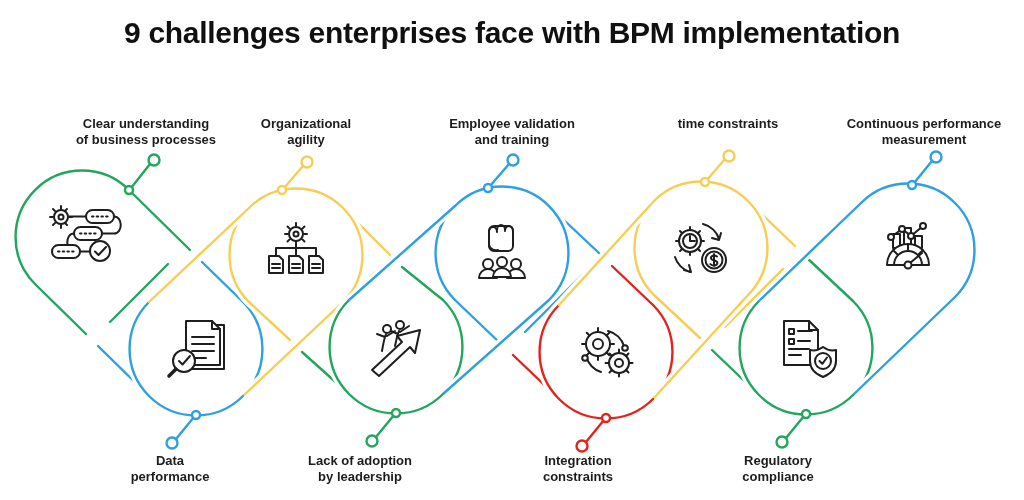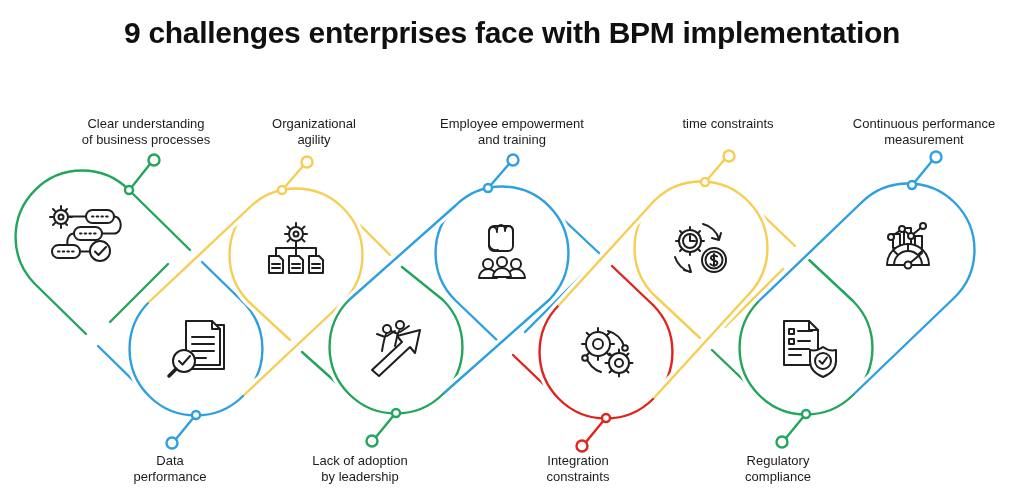--- a/index.html
+++ b/index.html
@@ -11,21 +11,21 @@
     position:relative;width:1024px;height:500px;overflow:hidden;
     background:var(--background);
     font-family:"Liberation Sans","DejaVu Sans",sans-serif;
   }
   .title{
     position:absolute;left:0;top:16px;width:1024px;text-align:center;
     font-size:30px;font-weight:800;letter-spacing:-0.3px;color:#101010;margin:0;
   }
   .lbl{
     position:absolute;width:220px;text-align:center;
-    font-size:13px;line-height:16px;font-weight:normal;color:var(--ink);
+    font-size:13px;line-height:16px;font-weight:bold;color:var(--ink);
   }
   svg{position:absolute;left:0;top:0;}
   
   .ln{fill:none;stroke-width:2.4;stroke-linecap:round;}
   .halo{fill:none;stroke:#fff;stroke-width:9;stroke-linecap:butt;}
   .s-green{stroke:var(--green);} .s-blue{stroke:var(--blue);}
   .s-yellow{stroke:var(--yellow);} .s-red{stroke:var(--red);}
   
   .cn{fill:none;stroke-width:2.4;stroke-linecap:round;}
   .nd{fill:#fff;stroke-width:2.4;}
@@ -307,30 +307,30 @@
   </svg>
 
   <div class="lbl" style="left:36px;top:116px">
     <div>Clear understanding</div>
     <div>of business processes</div>
   </div>
   <div class="lbl" style="left:60px;top:453px">
     <div>Data</div>
     <div>performance</div>
   </div>
-  <div class="lbl" style="left:204px;top:116px">
+  <div class="lbl" style="left:196px;top:116px">
     <div>Organizational</div>
     <div>agility</div>
   </div>
   <div class="lbl" style="left:250px;top:453px">
     <div>Lack of adoption</div>
     <div>by leadership</div>
   </div>
   <div class="lbl" style="left:402px;top:116px">
-    <div>Employee empowerment</div>
+    <div>Employee validation</div>
     <div>and training</div>
   </div>
   <div class="lbl" style="left:468px;top:453px">
     <div>Integration</div>
     <div>constraints</div>
   </div>
   <div class="lbl" style="left:618px;top:116px">
     <div>time constraints</div>
   </div>
   <div class="lbl" style="left:668px;top:453px">

